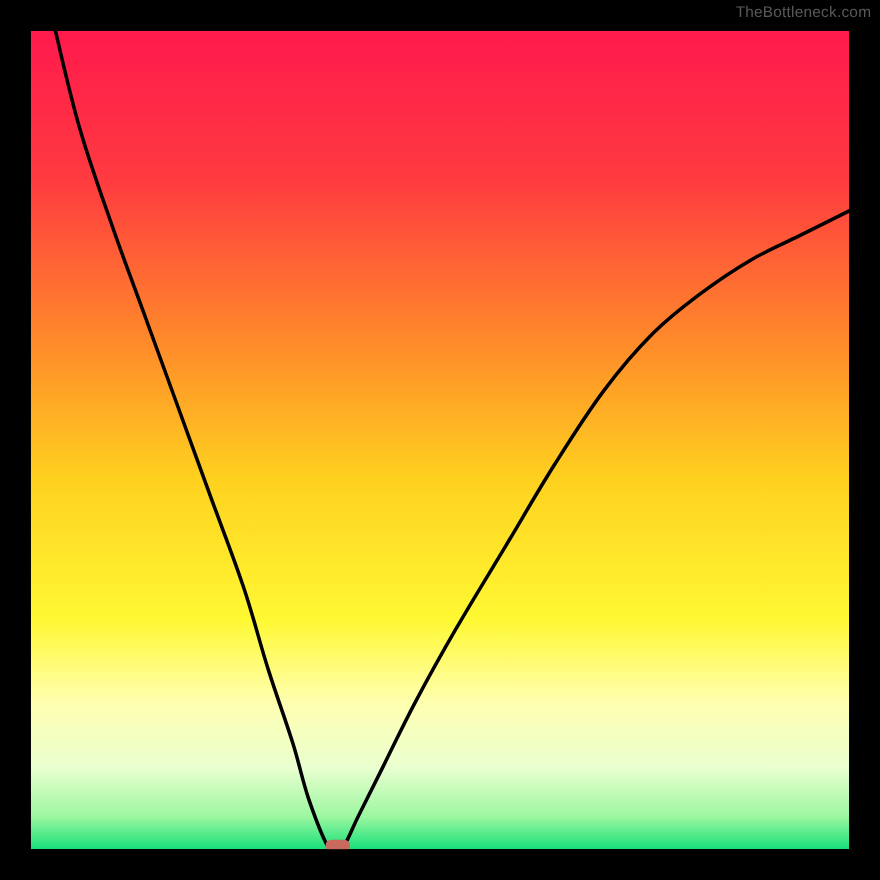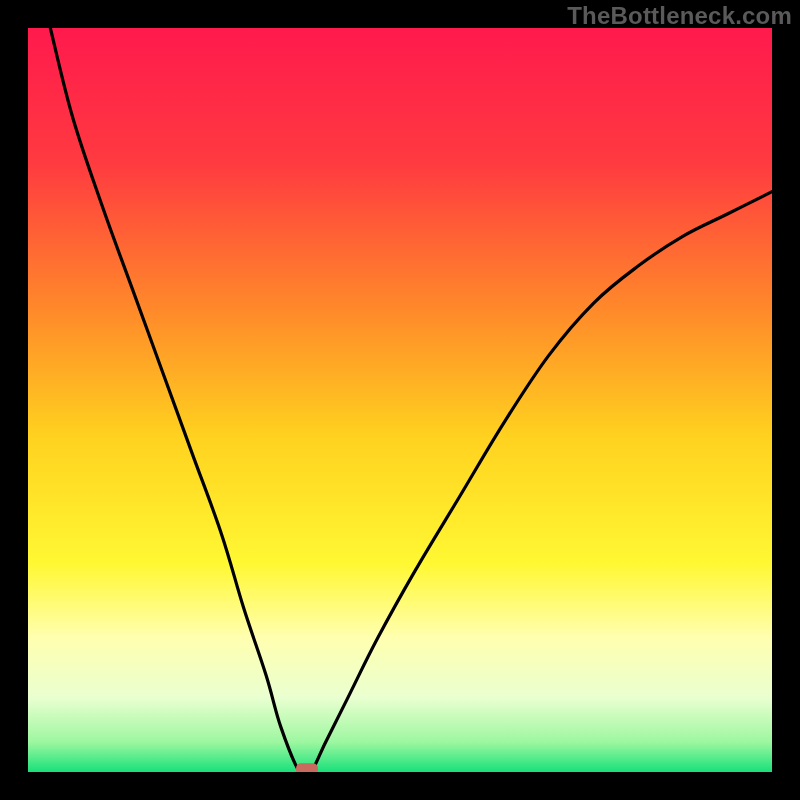--- a/index.html
+++ b/index.html
@@ -14,22 +14,22 @@
   .frame {
     position: relative;
     width: 800px;
     height: 800px;
     background: #000;
   }
   .attribution {
     position: absolute;
     top: 2px;
     right: 8px;
-    font-size: 24px;
-    font-weight: 700;
+    font-size: 14px;
+    font-weight: 400;
     color: #5a5a5a;
     letter-spacing: 0.2px;
     z-index: 5;
   }
   svg {
     position: absolute;
     top: 0;
     left: 0;
   }
 </style>

